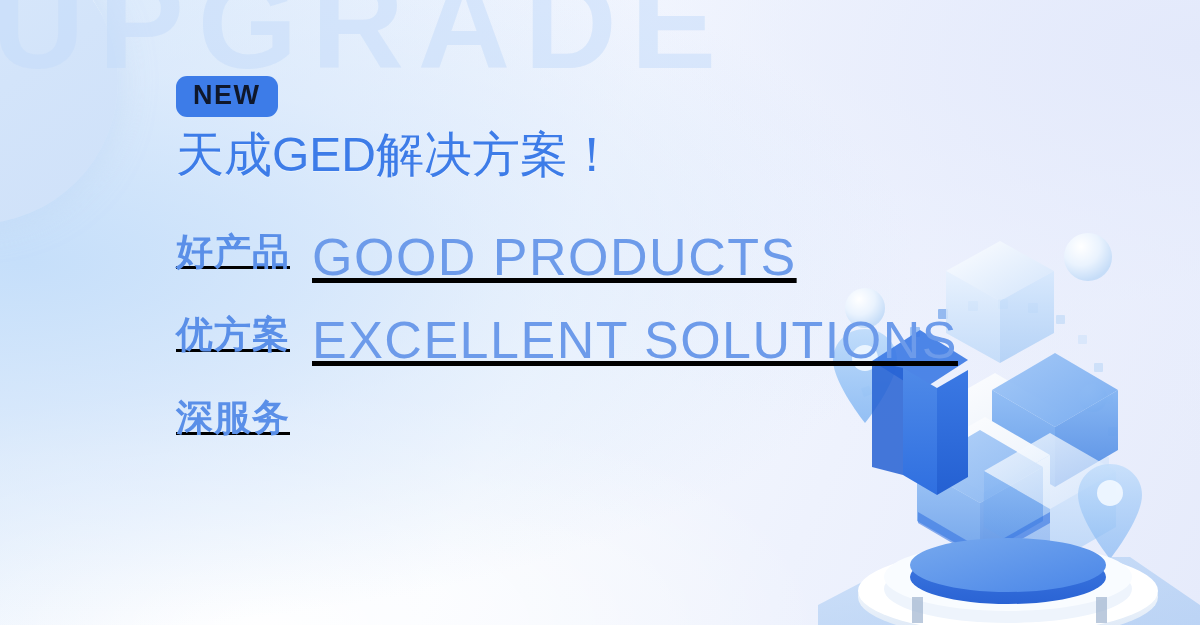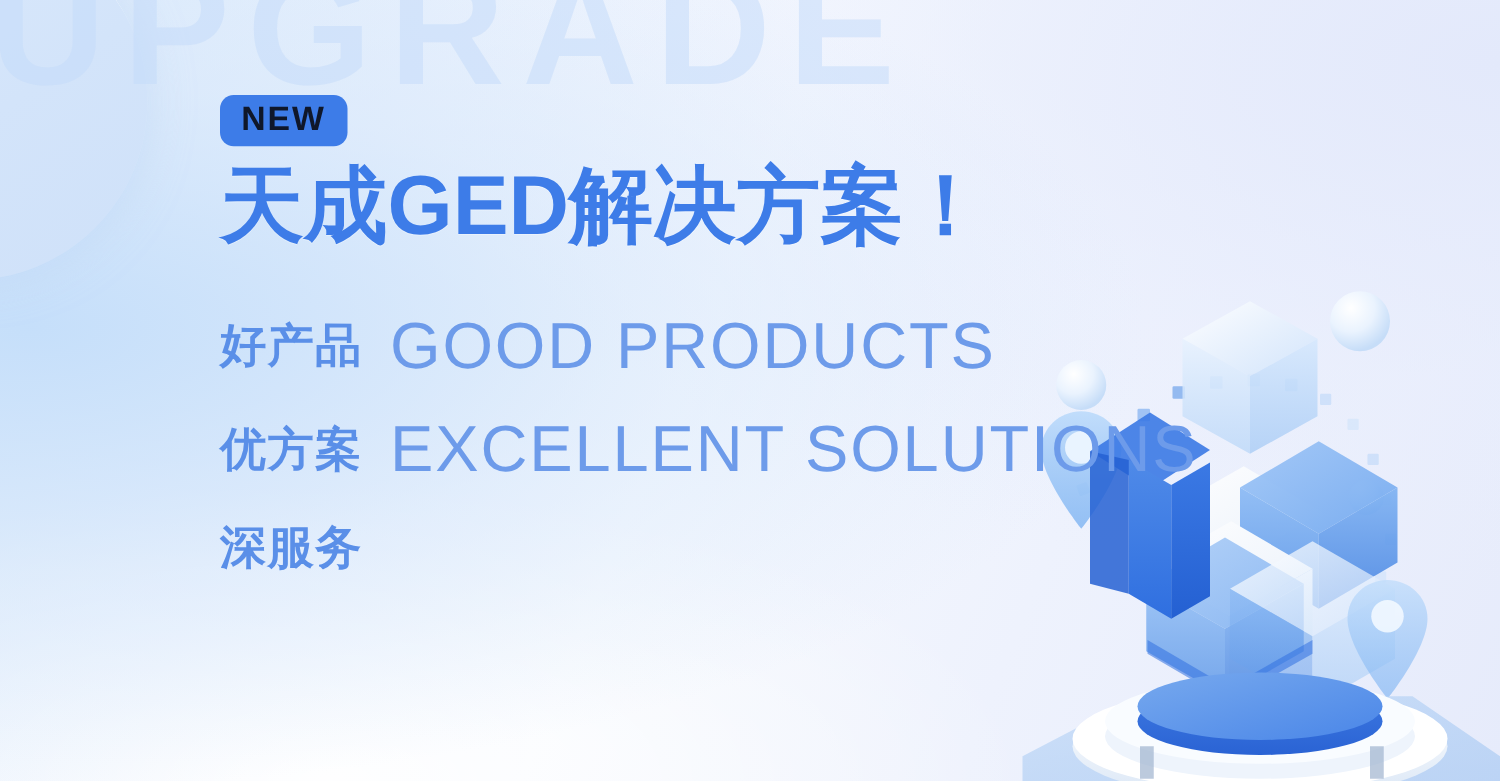--- a/index.html
+++ b/index.html
@@ -55,36 +55,37 @@
     font-size:27px;
     font-weight:bold;
     letter-spacing:1.5px;
     padding:6px 17px 8px 17px;
     border-radius:11px;
     line-height:1;
   }
 
   .headline {
     margin-top:12px;
-    font-size:67px;
-    font-weight:bold;
+    font-size:48px;
+    font-weight:normal;
     color:#3d7ce8;
     letter-spacing:0px;
     line-height:1.08;
     white-space:nowrap;
     text-shadow:0 1px 0 rgba(255,255,255,.35);
   }
 
   .sublines { margin-top:46px; }
 
   .subline {
     display:flex;
-    align-items:center;
+    align-items:flex-start;
     margin-bottom:23px;
     white-space:nowrap;
+    text-decoration:underline;
   }
   .subline:last-child { margin-bottom:0; }
 
   .sub-cn {
     font-size:37px;
     font-weight:bold;
     color:#5a8fe8;
     letter-spacing:1px;
   }
   .sub-en {

